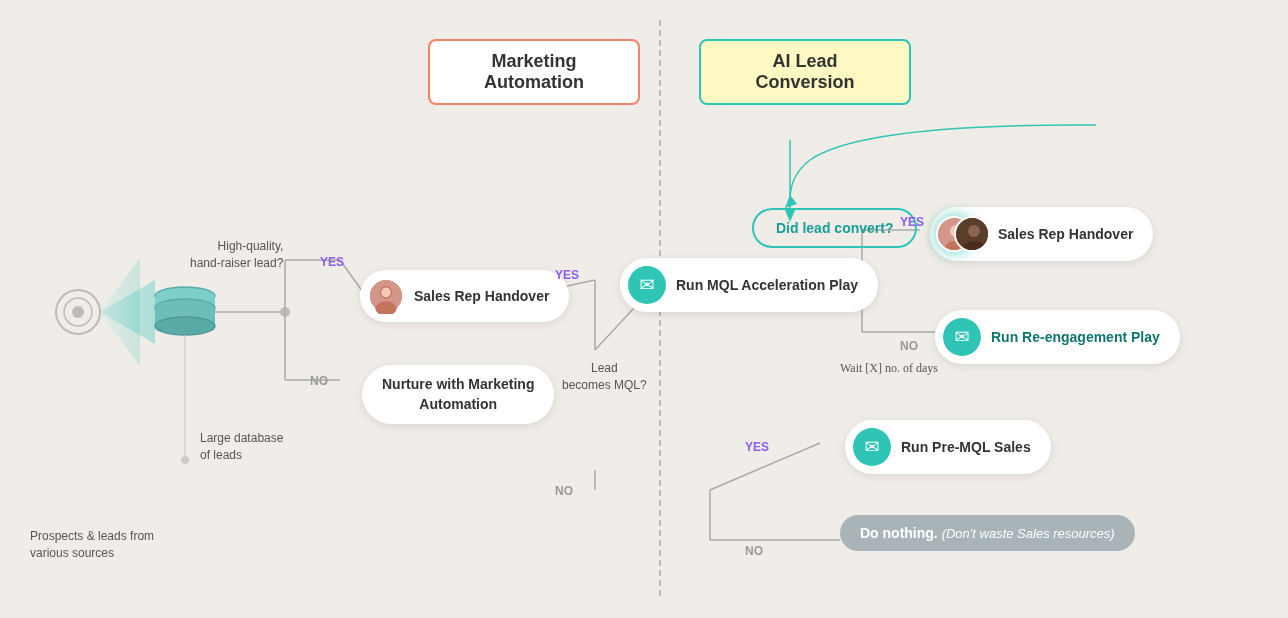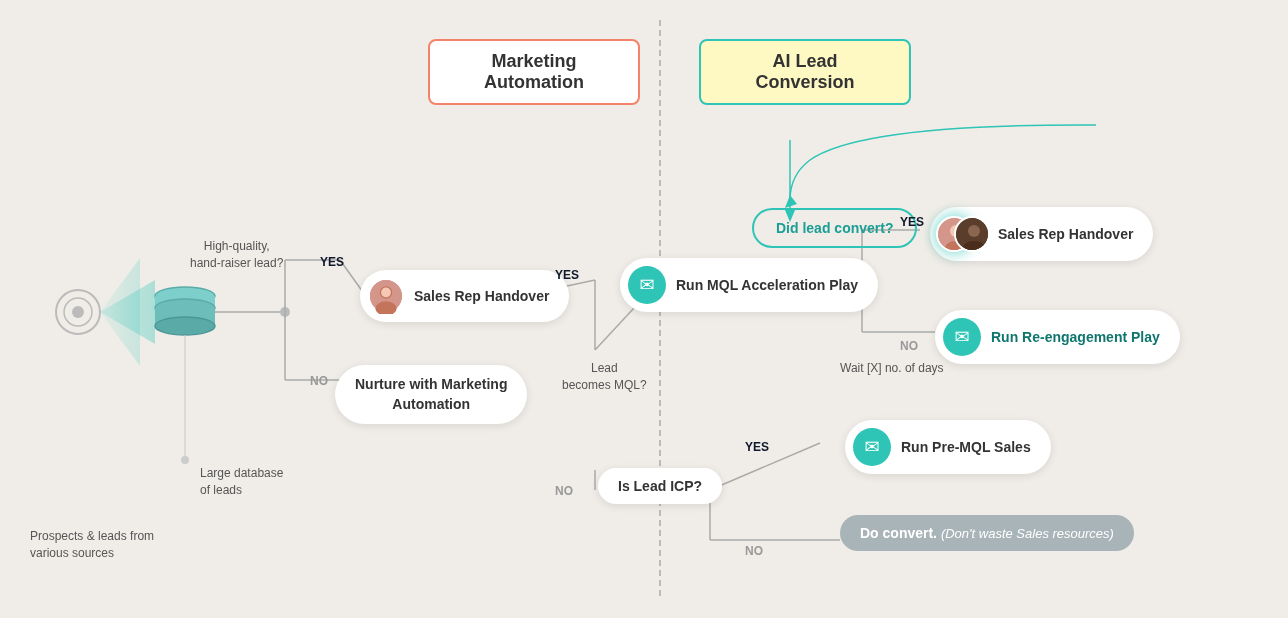--- a/index.html
+++ b/index.html
@@ -132,21 +132,21 @@
     .label-text {
       position: absolute;
       font-size: 12px;
       color: #555;
       line-height: 1.4;
     }
     .label-yes {
       position: absolute;
       font-size: 12px;
       font-weight: 700;
-      color: #0f172a;
+      color: #8b5cf6;
     }
     .label-no {
       position: absolute;
       font-size: 12px;
       font-weight: 700;
       color: #999;
       margin-top: 24px;
     }
   </style>
 </head>
@@ -224,24 +224,24 @@
     <line x1="595" y1="290" x2="595" y2="280" stroke="#aaa" stroke-width="1.5"></line>
 
     <line x1="525" y1="295" x2="595" y2="280" stroke="#aaa" stroke-width="1.5"></line>
 
     <line x1="790" y1="140" x2="790" y2="220" stroke="#2ec4b6" stroke-width="1.5"></line>
     <polygon points="790,222 785,210 795,210" fill="#2ec4b6"></polygon>
 
   </svg>
 
   <div class="label-text" style="left:30px; top:528px;">Prospects &amp; leads from<br>various sources</div>
-  <div class="label-text" style="left:200px; top:465px;">
+  <div class="label-text" style="left:200px; top:430px;">
     <span>Large database<br>of leads</span>
   </div>
-  <div class="label-text" style="left:190px; top:238px; text-align:center;">
+  <div class="label-text" style="left:190px; top:238px; text-align:right;">
     <span>High-quality,<br>hand-raiser lead?</span>
   </div>
 
   <div class="label-yes" style="left:320px; top:255px;">YES</div>
   <div class="label-no" style="left:310px; top:350px;">NO</div>
 
   <div class="node" style="position:absolute; left:360px; top:270px;">
     <div class="node-with-avatar">
       <div class="avatar-circle avatar-f" style="position:relative; left:0; top:0; width:36px; height:36px;">
 
@@ -249,54 +249,49 @@
           <circle cx="18" cy="18" r="18" fill="#d4968a"></circle>
           <circle cx="18" cy="14" r="7" fill="#c4745a"></circle>
           <ellipse cx="18" cy="32" rx="12" ry="8" fill="#c4745a"></ellipse>
           <circle cx="18" cy="14" r="5.5" fill="#f5c9b5"></circle>
         </svg>
       </div>
       <span>Sales Rep Handover</span>
     </div>
   </div>
 
-  <div class="node" style="position:absolute; left:335px; top:365px;">
+  <div class="node" style="position:absolute; left:362px; top:365px;">
     <div class="node-pill" style="text-align:center; line-height:1.4;">
       <span>Nurture with Marketing<br>Automation</span>
     </div>
   </div>
 
   <div class="label-yes" style="left:555px; top:268px;">YES</div>
   <div class="label-no" style="left:555px; top:460px;">NO</div>
   <div class="label-text" style="left:562px; top:360px; text-align:center;">
     <span>Lead<br>becomes MQL?</span>
   </div>
 
   <div class="node" style="position:absolute; left:620px; top:258px;">
     <div style="display:flex; align-items:center; gap:10px; background:#fff; border-radius:50px; padding:8px 20px 8px 8px; box-shadow:0 2px 8px rgba(0,0,0,0.1);">
       <div class="icon-circle">✉</div>
       <span style="font-size:14px;font-weight:600;color:#333;">Run MQL Acceleration Play</span>
     </div>
   </div>
 
-  <div class="node" style="position:absolute; left:598px; top:468px;">
-    <div class="node-pill" style="font-size:14px;">
-      <span>Is Lead ICP?</span>
-    </div>
-  </div>
 
   <div class="node" style="position:absolute; left:752px; top:208px;">
     <div class="node-question">
       <span>Did lead convert?</span>
     </div>
   </div>
 
   <div class="label-yes" style="left:900px; top:215px;">YES</div>
   <div class="label-no" style="left:900px; top:315px;">NO</div>
-  <div class="label-text" style="left:840px; top:360px;">
+  <div class="label-text" style="left:840px; top:360px;font-family:Liberation Serif, serif;">
     <span>Wait [X] no. of days</span>
   </div>
 
   <div class="label-yes" style="left:745px; top:440px;">YES</div>
   <div class="label-no" style="left:745px; top:520px;">NO</div>
 
   <div class="node" style="position:absolute; left:930px; top:207px;">
     <div style="display:flex; align-items:center; gap:6px; background:#fff; border-radius:50px; padding:8px 20px 8px 6px; box-shadow:0 2px 8px rgba(0,0,0,0.1);">
 
       <div style="position:relative; width:56px; height:38px; flex-shrink:0;">
@@ -328,18 +323,18 @@
 
   <div class="node" style="position:absolute; left:845px; top:420px;">
     <div style="display:flex; align-items:center; gap:10px; background:#fff; border-radius:50px; padding:8px 20px 8px 8px; box-shadow:0 2px 8px rgba(0,0,0,0.1);">
       <div class="icon-circle">✉</div>
       <span style="font-size:14px;font-weight:600;color:#333;white-space:nowrap;">Run Pre-MQL Sales</span>
     </div>
   </div>
 
   <div class="node" style="position:absolute; left:840px; top:515px;">
     <div class="node-gray">
-      <span>Do convert.</span>
+      <span>Do nothing.</span>
       <em style="font-size:13px; font-weight:400; font-style:italic;">(Don't waste Sales resources)</em>
     </div>
   </div>
 
 </div>
 
 </body></html>

